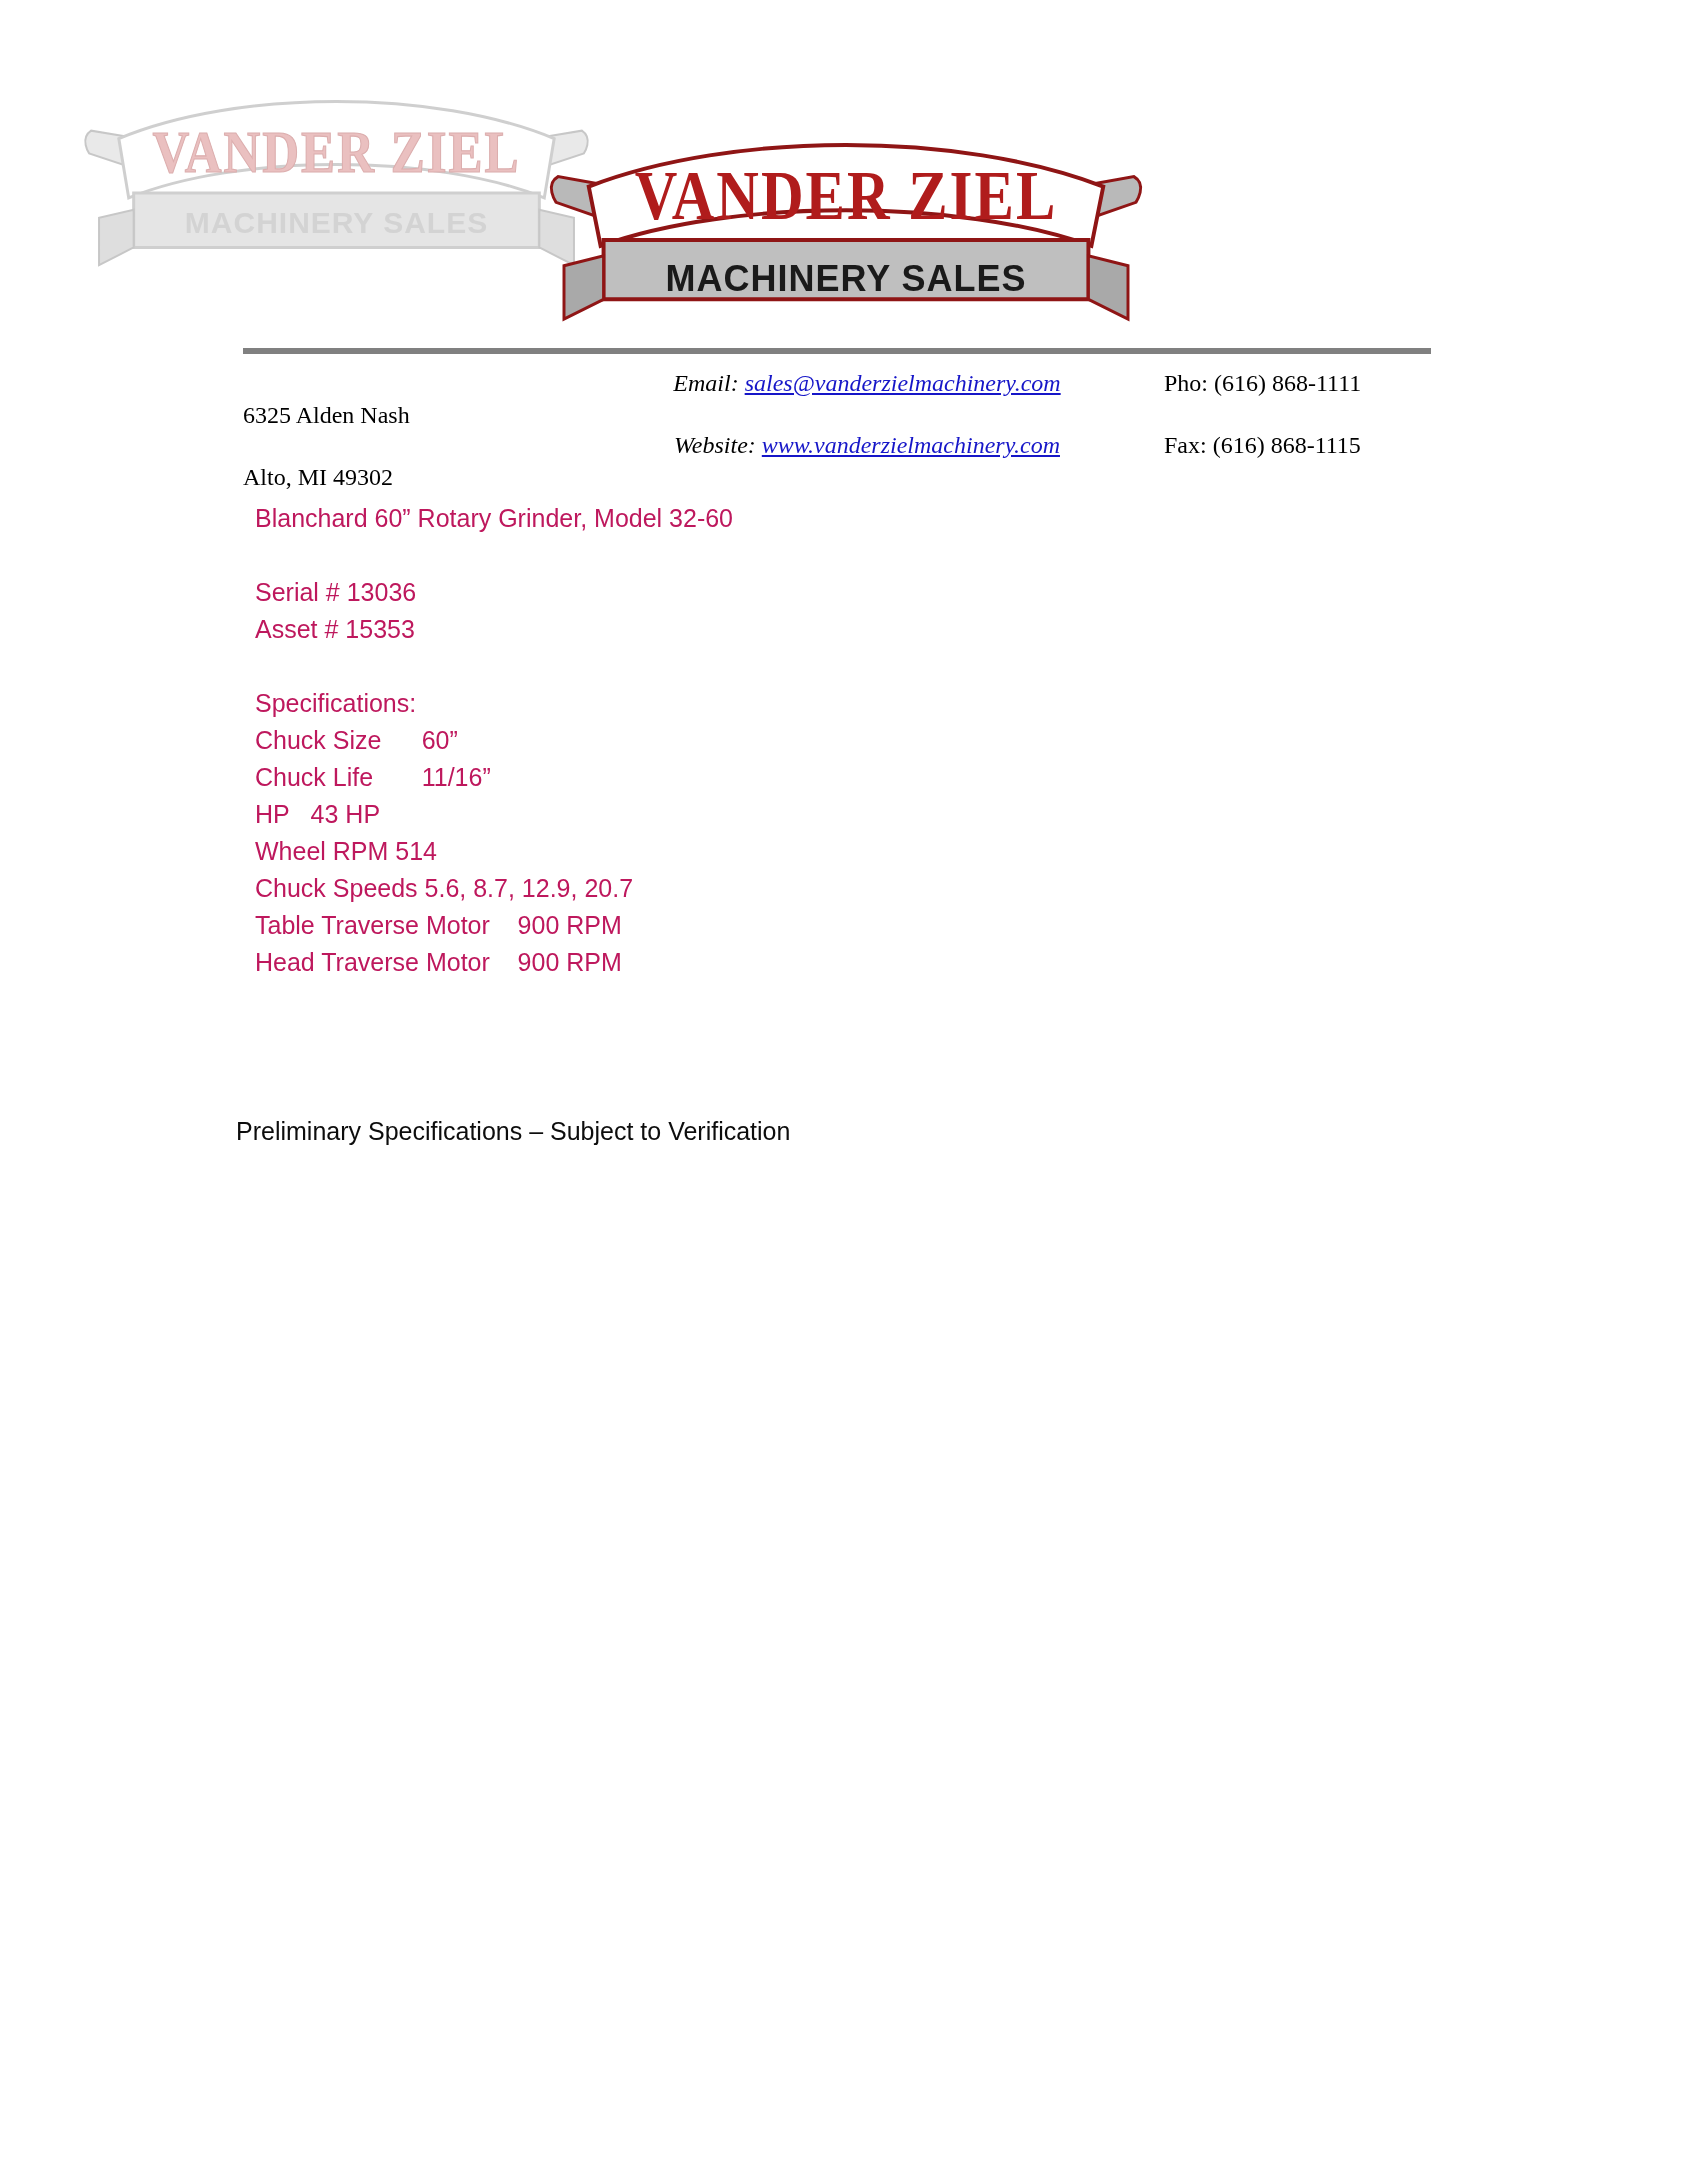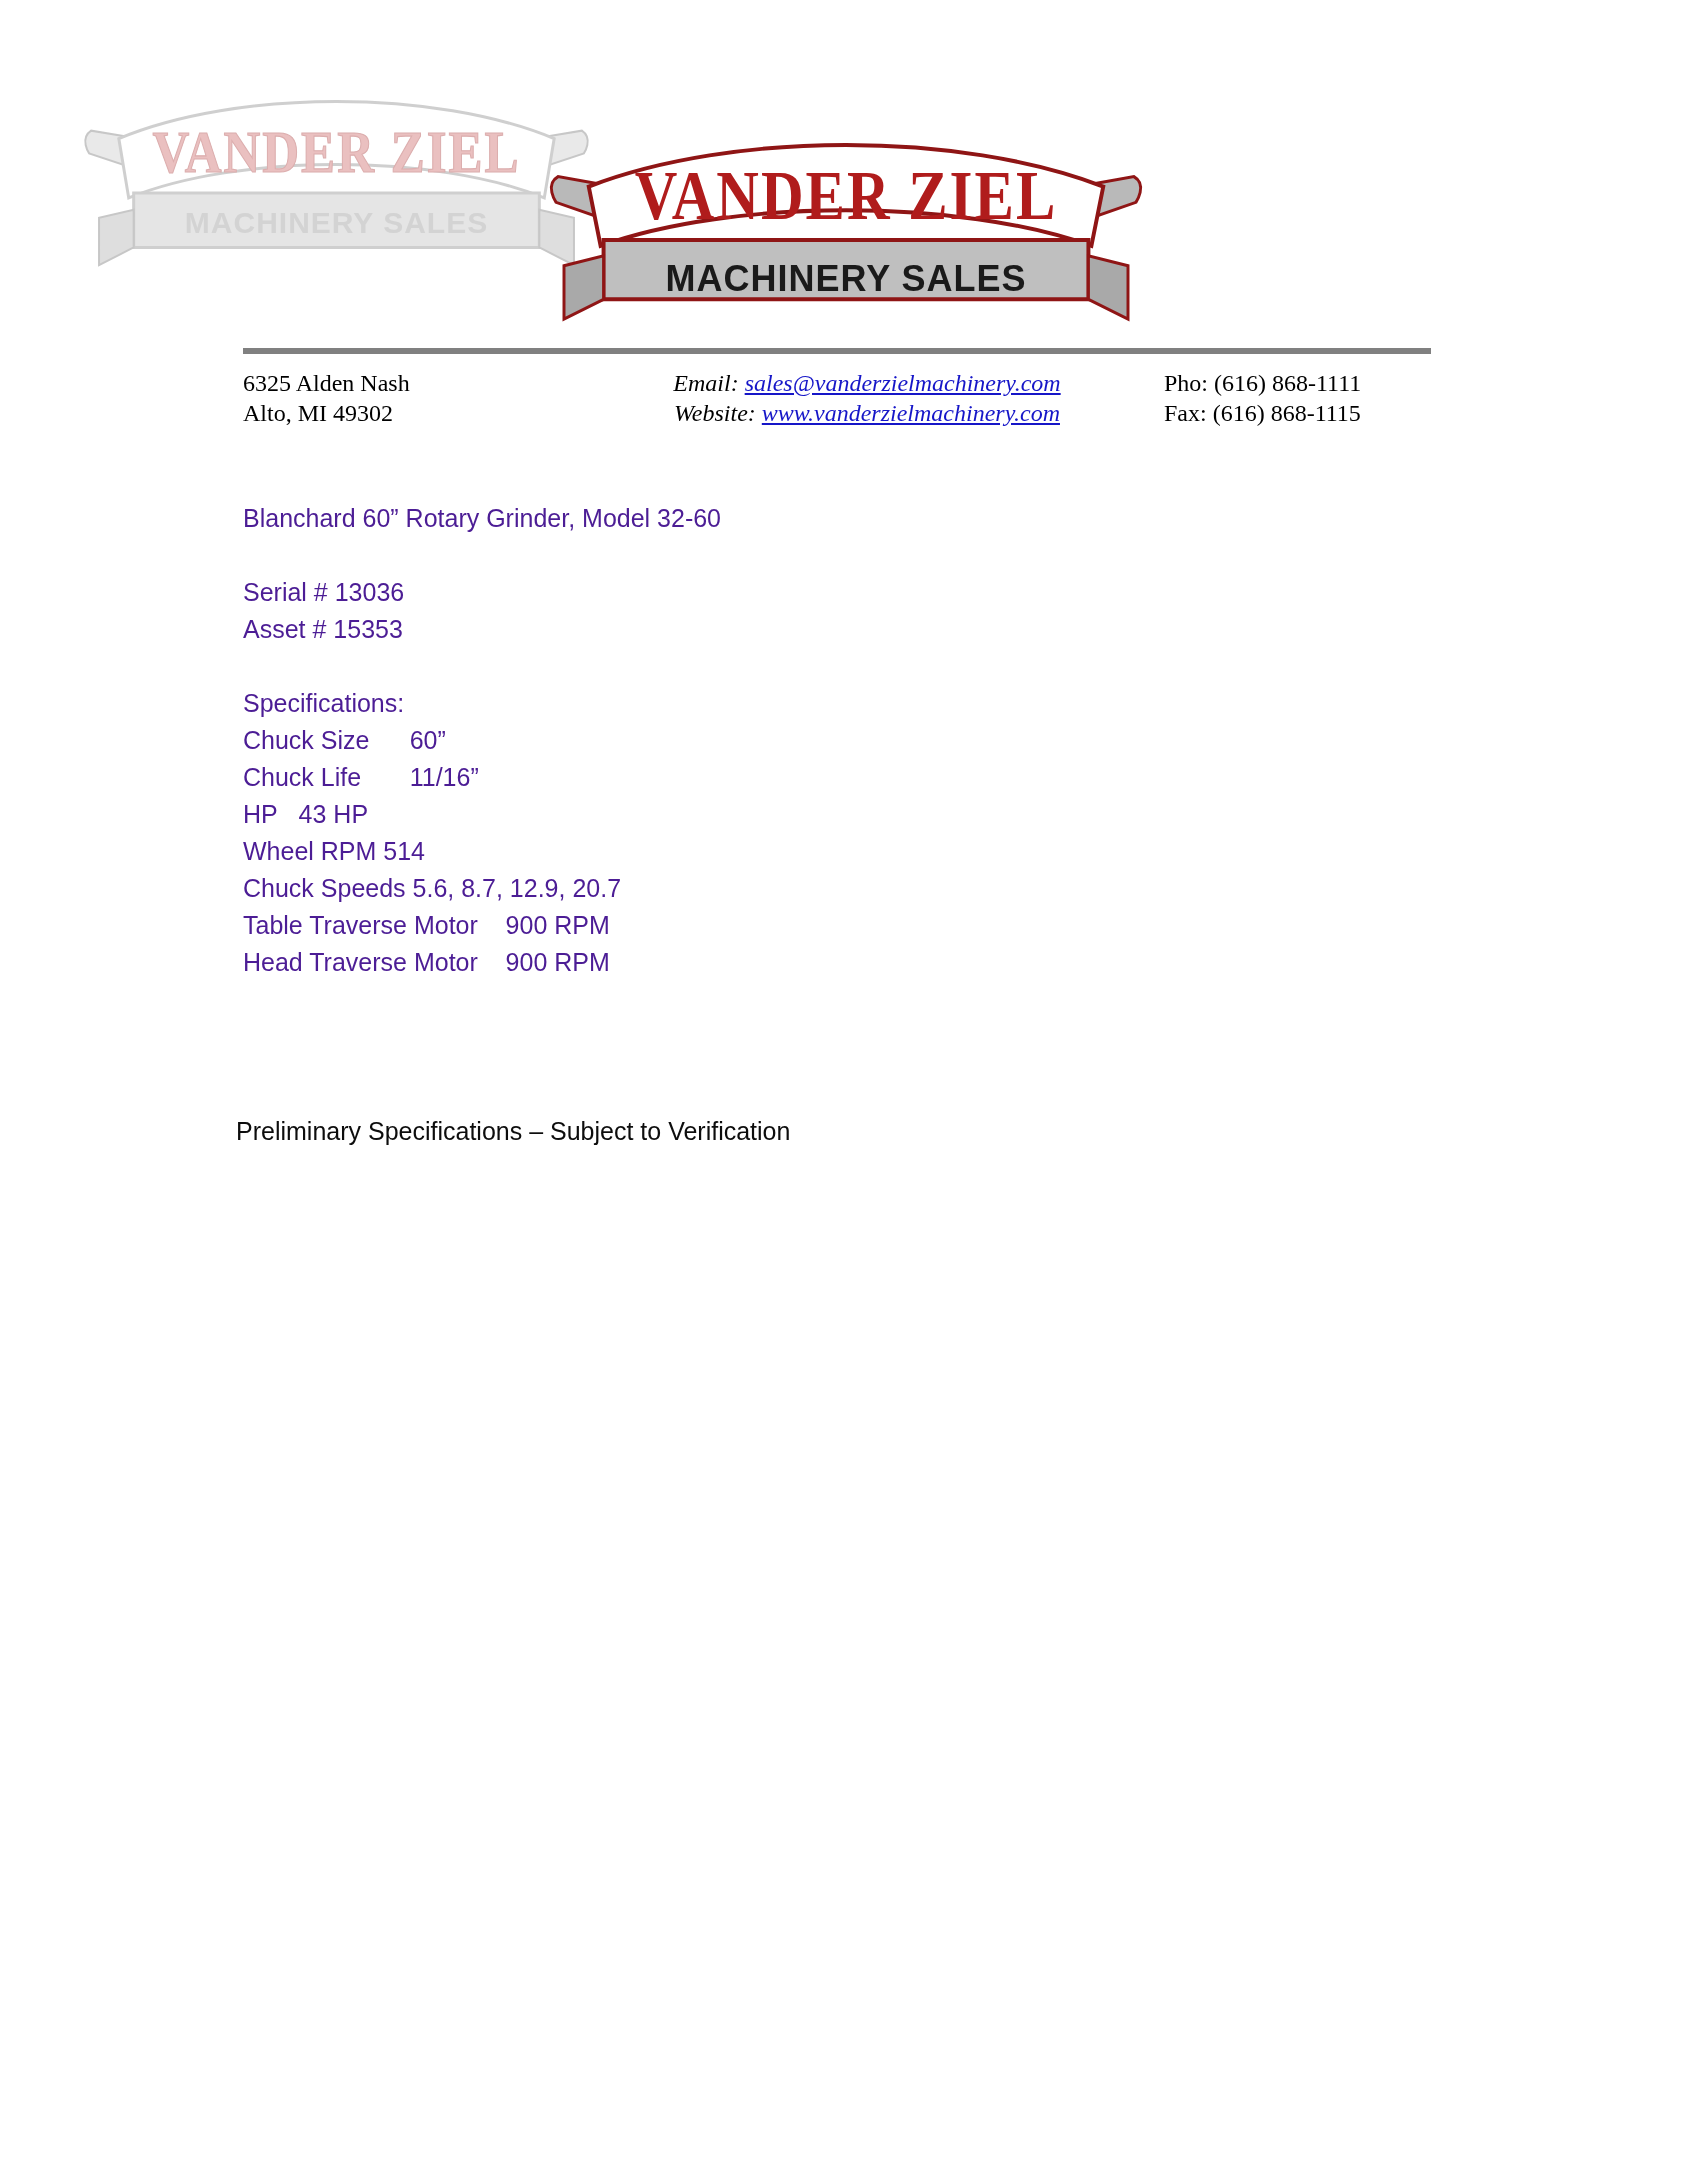--- a/index.html
+++ b/index.html
@@ -119,41 +119,41 @@
     top: 368px;
     width: 1198px;
     font-size: 24px;
     line-height: 30px;
     font-family: "Liberation Serif", serif;
   }
   .contact-row {
     display: flex;
     width: 100%;
   }
-  .col-address { width: 327px; }
+  .col-address { width: 327px; margin-top: 32px; }
   .col-email   { width: 594px; text-align: center; }
   .col-phone   { width: 277px; text-align: left; }
 
   .contact .label { font-style: italic; }
   .contact a {
     color: #1616c8;
     text-decoration: underline;
     font-style: italic;
   }
 
   
   .body-text {
     position: absolute;
-    left: 243px;
+    left: 255px;
     top: 500px;
     width: 1188px;
     font-size: 25px;
     line-height: 37px;
     font-family: "Liberation Sans", sans-serif;
-    color: #4c1d95;
+    color: #be185d;
   }
 
   .line { white-space: pre; }
   .blank { height: 37px; }
 
   .spec-row { white-space: pre; }
 
   .footnote {
     position: absolute;
     left: 236px;

